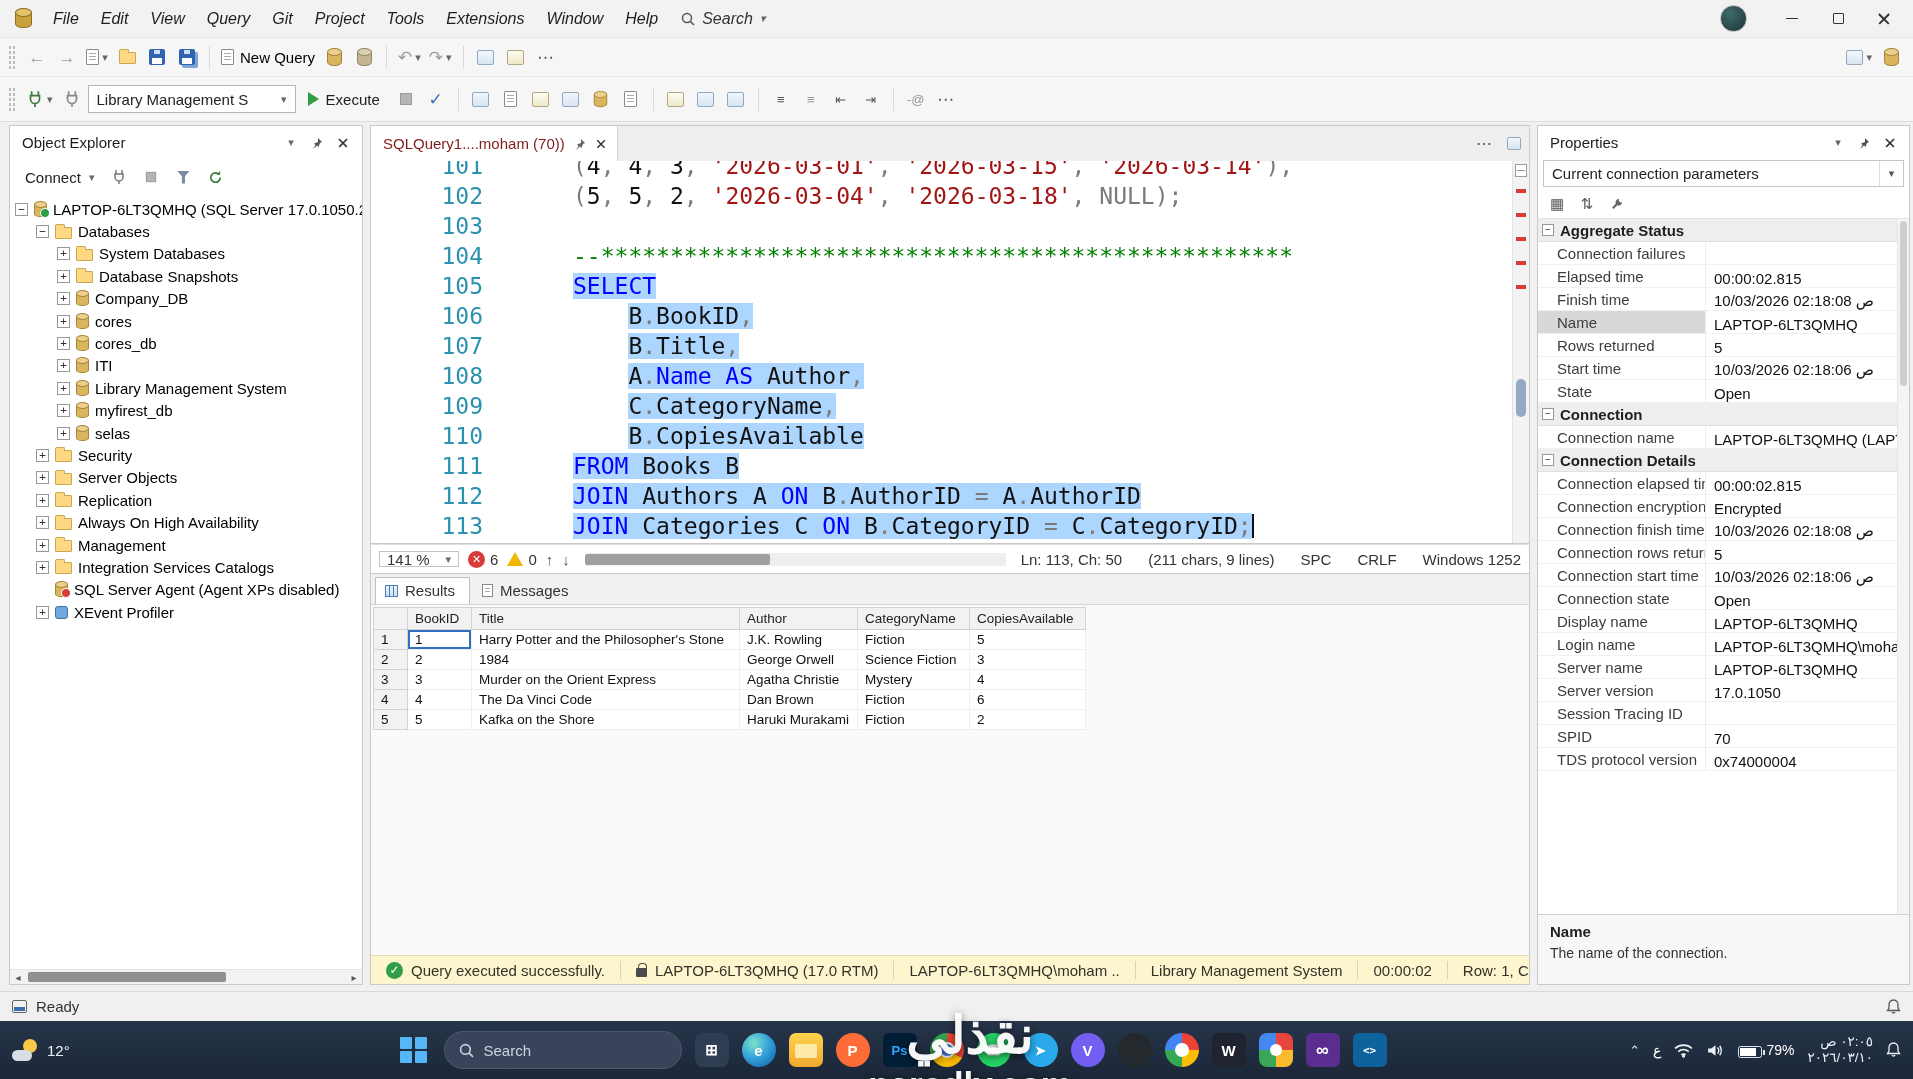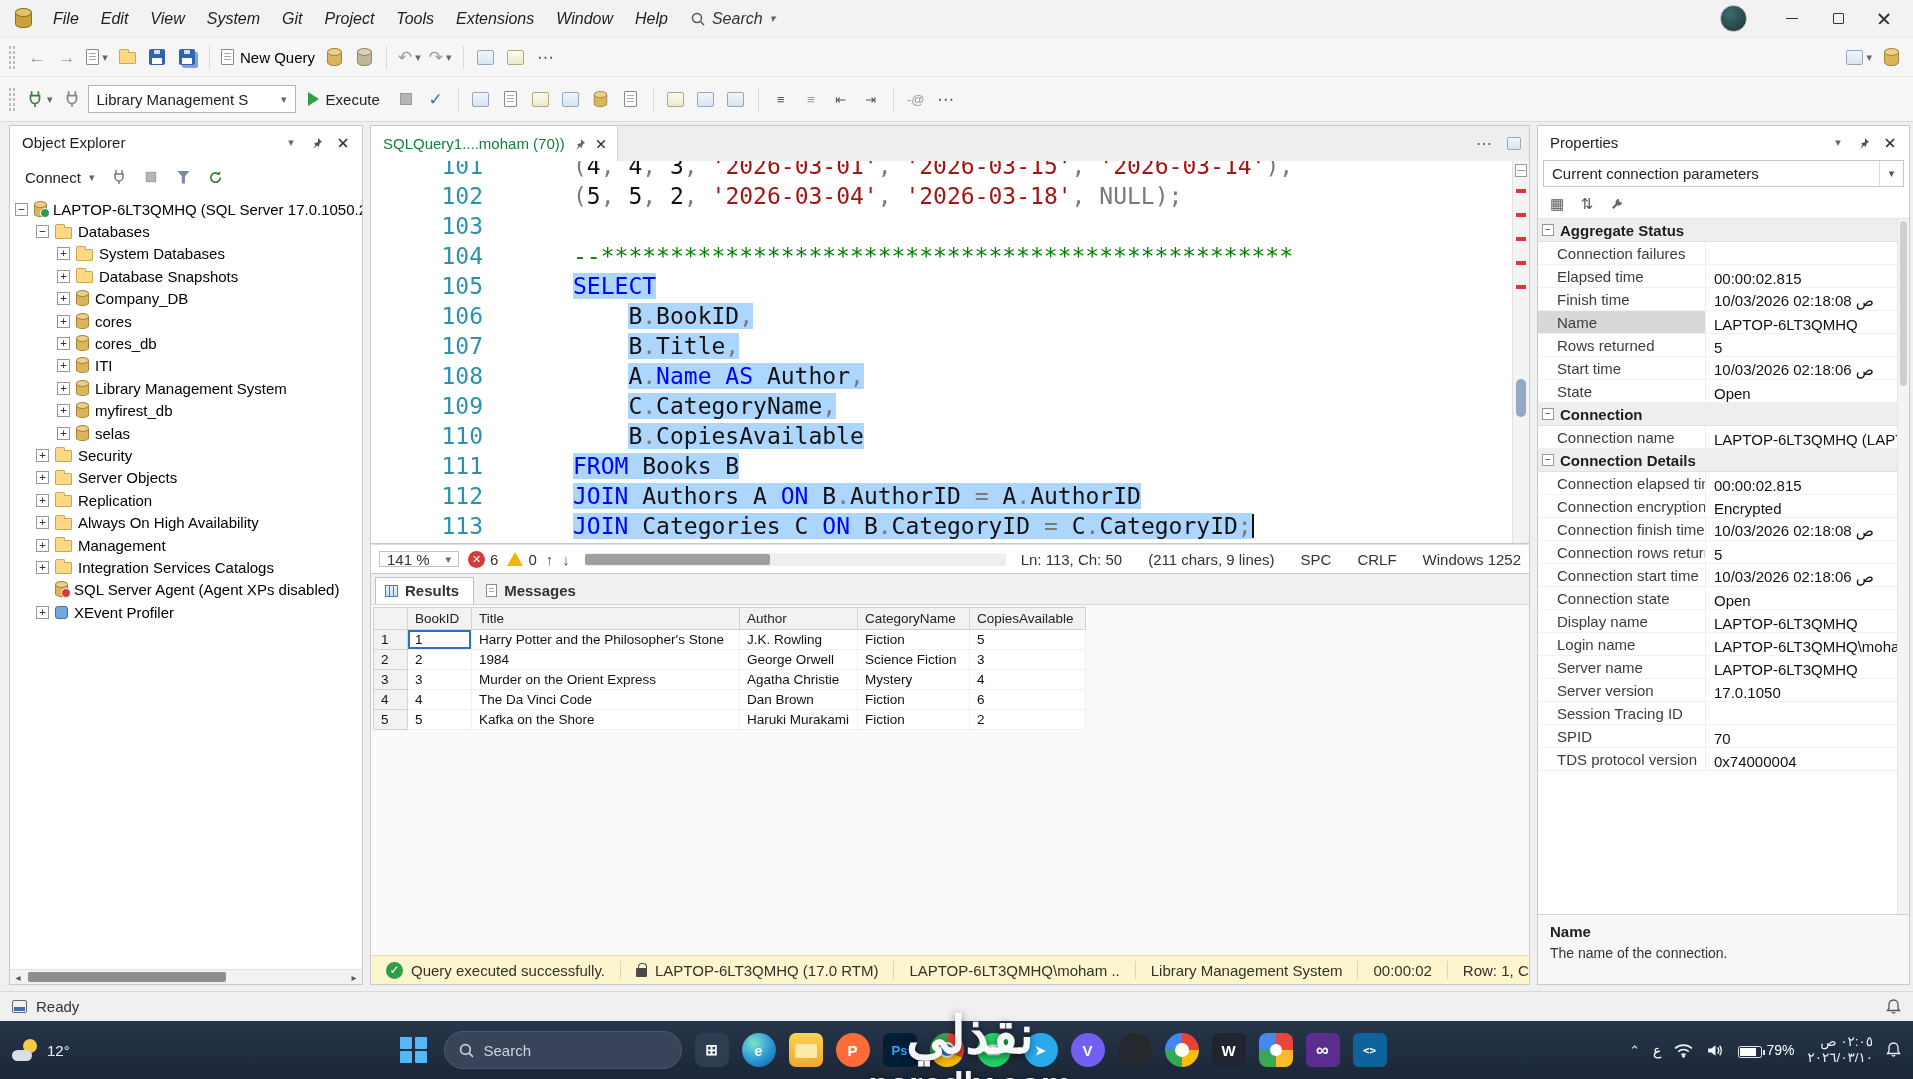--- a/index.html
+++ b/index.html
@@ -74,21 +74,21 @@
   .i-xevent { width:13px; height:13px; border-radius:3px; background:#6fa8dc; border:1px solid #41729f; }
   .tlabel { overflow:hidden; }
   .hscrollbar { height:15px; background:#f2f2f2; border-top:1px solid #e3e3e3; display:flex; align-items:center; flex:none; }
   .sb-arrow { width:16px; font-size:10px; color:#555; text-align:center; flex:none; }
   .sb-track { flex:1; height:100%; position:relative; }
   .sb-thumb { position:absolute; top:2px; bottom:2px; background:#8f8f8f; border-radius:2px; }
 
   
   .editor-col { flex:1; display:flex; flex-direction:column; min-width:0; min-height:0; }
   .tabbar { height:36px; background:#eeeeee; border:1px solid #c9c9c9; border-bottom:none; display:flex; align-items:stretch; flex:none; }
-  .doc-tab { background:#fff; display:flex; align-items:center; gap:9px; padding:0 10px 0 12px; font-size:15px; color:#15803d; border-right:1px solid #d4d4d4; }
+  .doc-tab { background:#fff; display:flex; align-items:center; gap:9px; padding:0 10px 0 12px; font-size:15px; color:#7f1d1d; border-right:1px solid #d4d4d4; }
   .tab-sp { flex:1; }
   .tab-btn { width:30px; display:flex; align-items:center; justify-content:center; color:#555; font-size:16px; }
   .code-area { background:#fff; border:1px solid #c9c9c9; border-top:none; height:383px; position:relative; overflow:hidden; flex:none; }
   .code-lines { font-family:"DejaVu Sans Mono","Liberation Mono",monospace; font-size:23px; line-height:30px; margin-top:-10px; margin-right:17px;padding-left:20px; }
   .code-line { display:flex; white-space:pre; }
   .gutter { width:92px; flex:none; text-align:right; color:#2b91af; }
   .line-body { padding-left:90px; white-space:pre; }
   .sel { background:#add6ff; }
   .tok-d { color:#111; } .tok-k { color:#0000ff; } .tok-s { color:#a31515; } .tok-c { color:#008000; } .tok-o { color:#7a7a7a; }
   .caret { display:inline-block; width:2.5px; height:24px; background:#111; vertical-align:-4px; }
@@ -101,21 +101,21 @@
   .editor-status { height:30px; background:#fff; border:1px solid #c9c9c9; border-top:1px solid #e0e0e0; display:flex; align-items:center; padding:0 8px; gap:9px; font-size:15px; color:#333; flex:none; }
   .zoom-box { border:1px solid #c2c2c2; height:16px; display:flex; align-items:center; gap:16px; padding:0 7px; }
   .err-badge { display:flex; align-items:center; gap:5px; }
   .dot-err { width:17px; height:17px; border-radius:50%; background:#d83b3b; color:#fff; font-size:11px; display:flex; align-items:center; justify-content:center; }
   .tri-warn { width:0; height:0; border-left:8px solid transparent; border-right:8px solid transparent; border-bottom:14px solid #f2b600; position:relative; }
   .nav-arrow { color:#555; font-size:15px; }
   .es-hscroll { flex:1; height:13px; background:#eeeeee; position:relative; margin:0 6px; border-radius:2px; }
   .es-hthumb { position:absolute; left:0; top:1px; bottom:1px; width:44%; background:#9f9f9f; border-radius:2px; }
   .es-right { display:flex; gap:26px; flex:none; color:#333; }
 
-  .results-tabs { height:30px; background:#f1f1f1; border-left:1px solid #c9c9c9; border-right:1px solid #c9c9c9; display:flex; align-items:flex-end; padding:3px 4px 0 4px; gap:2px; flex:none;font-weight:bold; }
+  .results-tabs { height:30px; background:#f1f1f1; border-left:1px solid #c9c9c9; border-right:1px solid #c9c9c9; display:flex; align-items:flex-end; padding:3px 4px 0 4px; gap:2px; flex:none; }
   .rtab { display:flex; align-items:center; gap:7px; font-size:15px; color:#333; padding:4px 14px 5px 9px; border:1px solid transparent; border-bottom:none; }
   .rtab.active { background:#fff; border-color:#c0c0c0; }
   .ri-grid { width:13px; height:12px; border:1px solid #4a7ebb; background:linear-gradient(#eaf2fb,#cfe0f2); position:relative; }
   .ri-grid::after { content:''; position:absolute; left:3px; top:0; bottom:0; width:1px; background:#4a7ebb; box-shadow:4px 0 0 #4a7ebb; }
   .ri-page { width:11px; height:13px; background:#fff; border:1px solid #8a8a8a; position:relative; }
   .ri-page::after { content:''; position:absolute; left:2px; top:3px; width:5px; height:1px; background:#aaa; box-shadow:0 3px 0 #aaa; }
   .results-area { flex:1; background:#fafafa; border:1px solid #c9c9c9; border-top:1px solid #d6d6d6; border-bottom:none; overflow:hidden; padding:2px 0 0 2px; min-height:0; }
   table.grid { border-collapse:collapse; table-layout:fixed; font-size:13.5px; color:#111; background:#fff; }
   .grid th, .grid td { overflow:hidden; white-space:nowrap; text-align:left; font-weight:normal; }
   .grid th { background:#f2f2f2; border:1px solid #d2d2d2; height:22px; padding:0 7px; color:#222; }
@@ -205,21 +205,21 @@
 <div class="screen">
 
   <div class="menubar">
     <div class="app-logo">
         <div class="cyl"></div>
       </div>
     <div style="display:flex" id="menu-list">
         <div class="menu-item">File</div>
         <div class="menu-item">Edit</div>
         <div class="menu-item">View</div>
-        <div class="menu-item">System</div>
+        <div class="menu-item">Query</div>
         <div class="menu-item">Git</div>
         <div class="menu-item">Project</div>
         <div class="menu-item">Tools</div>
         <div class="menu-item">Extensions</div>
         <div class="menu-item">Window</div>
         <div class="menu-item">Help</div>
       </div>
     <div class="menu-search">
       <span>
           <svg width="14" height="14" viewBox="0 0 14 14">

